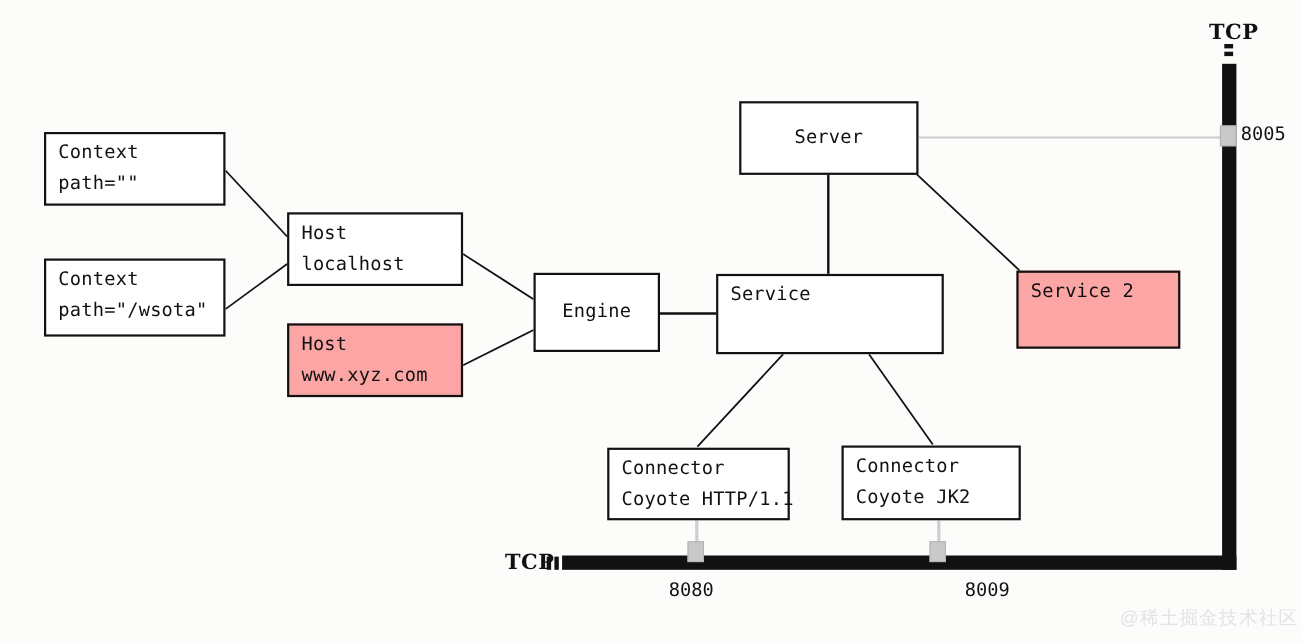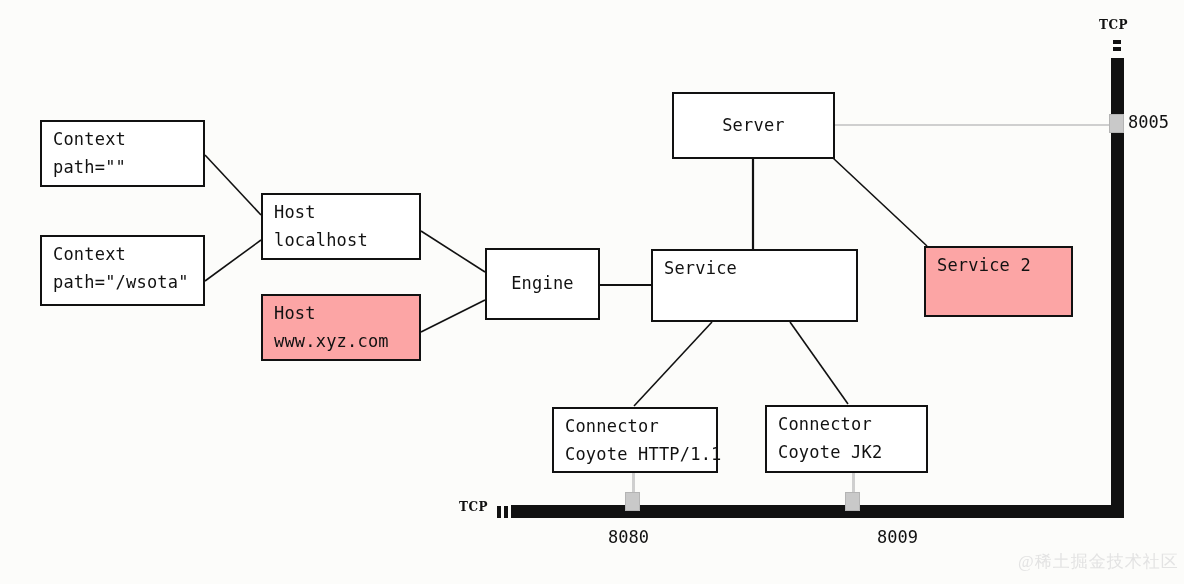--- a/index.html
+++ b/index.html
@@ -62,21 +62,21 @@
   }
   .bus-dash {
     position: absolute;
     background: #111111;
     z-index: 3;
   }
   .bus-label {
     position: absolute;
     font-family: "DejaVu Serif", "Liberation Serif", serif;
     font-weight: bold;
-    font-size: 12px;
+    font-size: 19px;
     color: #111111;
     letter-spacing: 0.5px;
     z-index: 4;
   }
   .port-marker {
     position: absolute;
     width: 15px;
     height: 19px;
     background: #c9c9c9;
     border: 1px solid #b4b4b4;
@@ -91,21 +91,21 @@
     z-index: 4;
   }
   .lead {
     position: absolute;
     background: #cfcfcf;
     z-index: 2;
   }
   
   .watermark {
     position: absolute;
-    font-family: Liberation Serif, serif;
+    font-family: Liberation Sans, sans-serif;
     font-size: 17px;
     color: #e3e3e3;
     letter-spacing: 1px;
     z-index: 6;
     white-space: nowrap;
   }
 </style>
 </head>
 <body>
 

